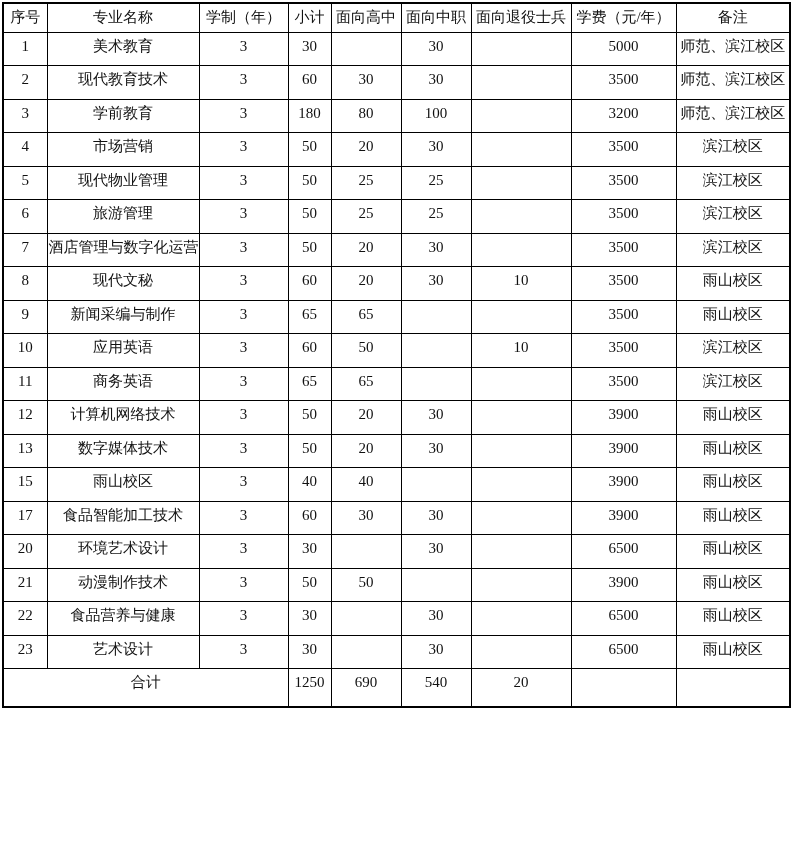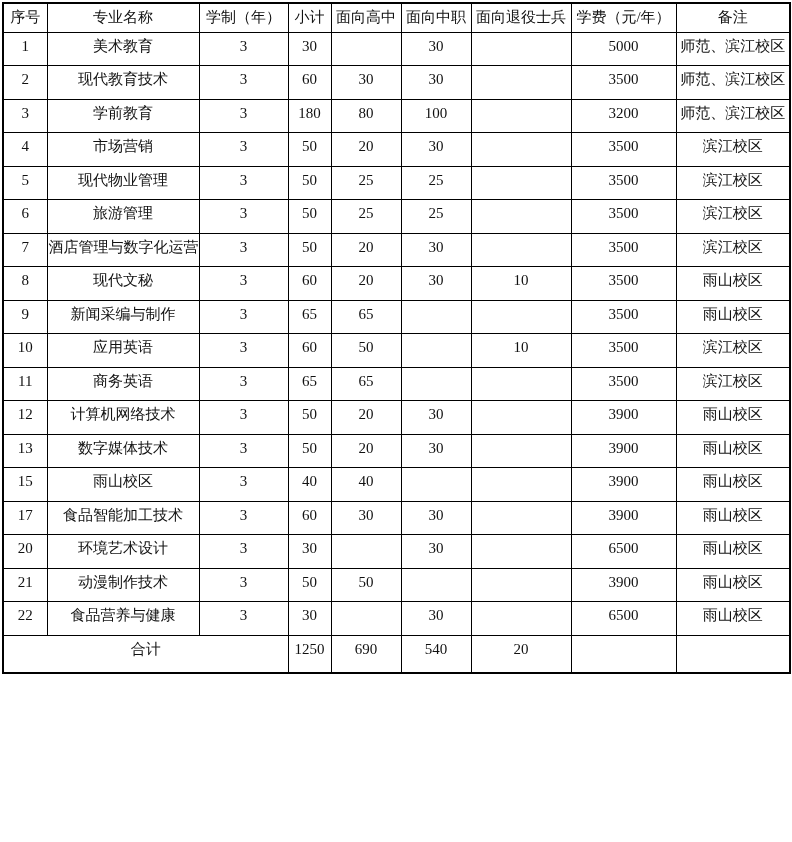--- a/index.html
+++ b/index.html
@@ -260,20 +260,31 @@
           <td>22</td>
           <td>食品营养与健康</td>
           <td>3</td>
           <td>30</td>
           <td></td>
           <td>30</td>
           <td></td>
           <td>6500</td>
           <td>雨山校区</td>
         </tr>
+        <tr>
+          <td>23</td>
+          <td>艺术设计</td>
+          <td>3</td>
+          <td>30</td>
+          <td></td>
+          <td>30</td>
+          <td></td>
+          <td>6500</td>
+          <td>雨山校区</td>
+        </tr>
       </tbody>
     <tfoot>
       <tr class="total-row">
         <td colspan="3">合计</td>
         <td>1250</td>
         <td>690</td>
         <td>540</td>
         <td>20</td>
         <td></td>
         <td></td>

